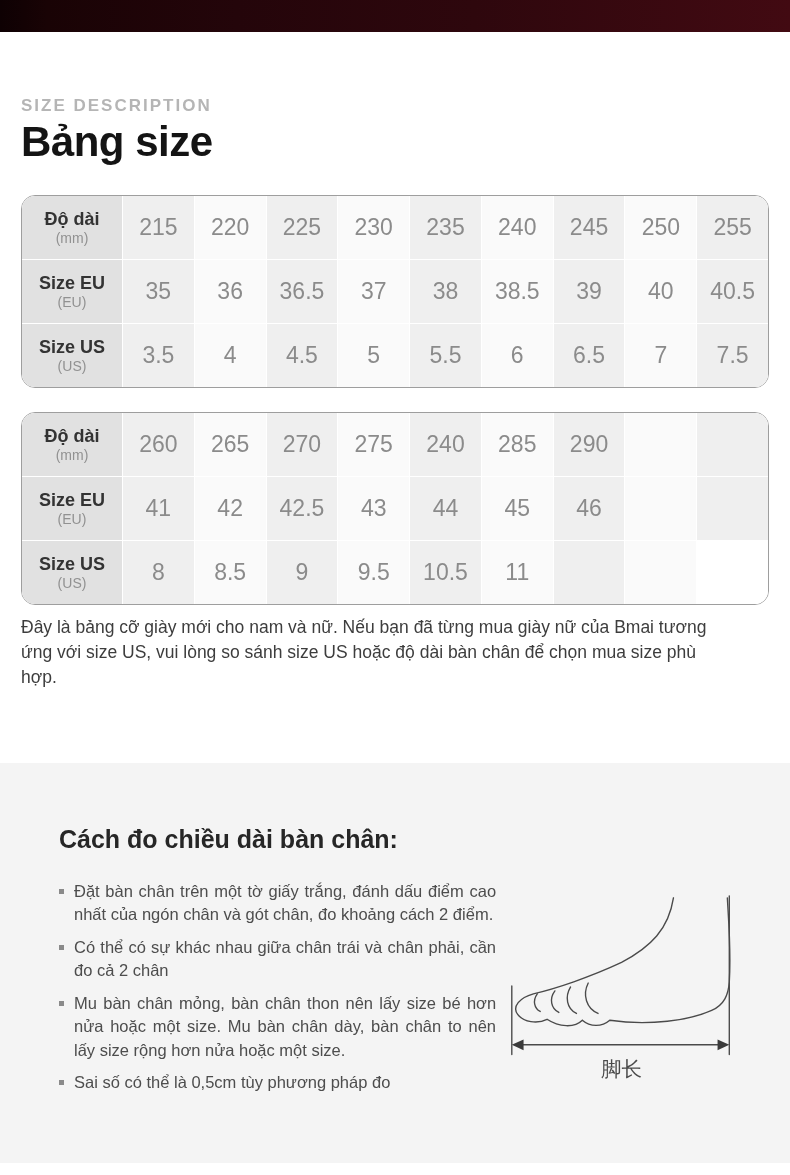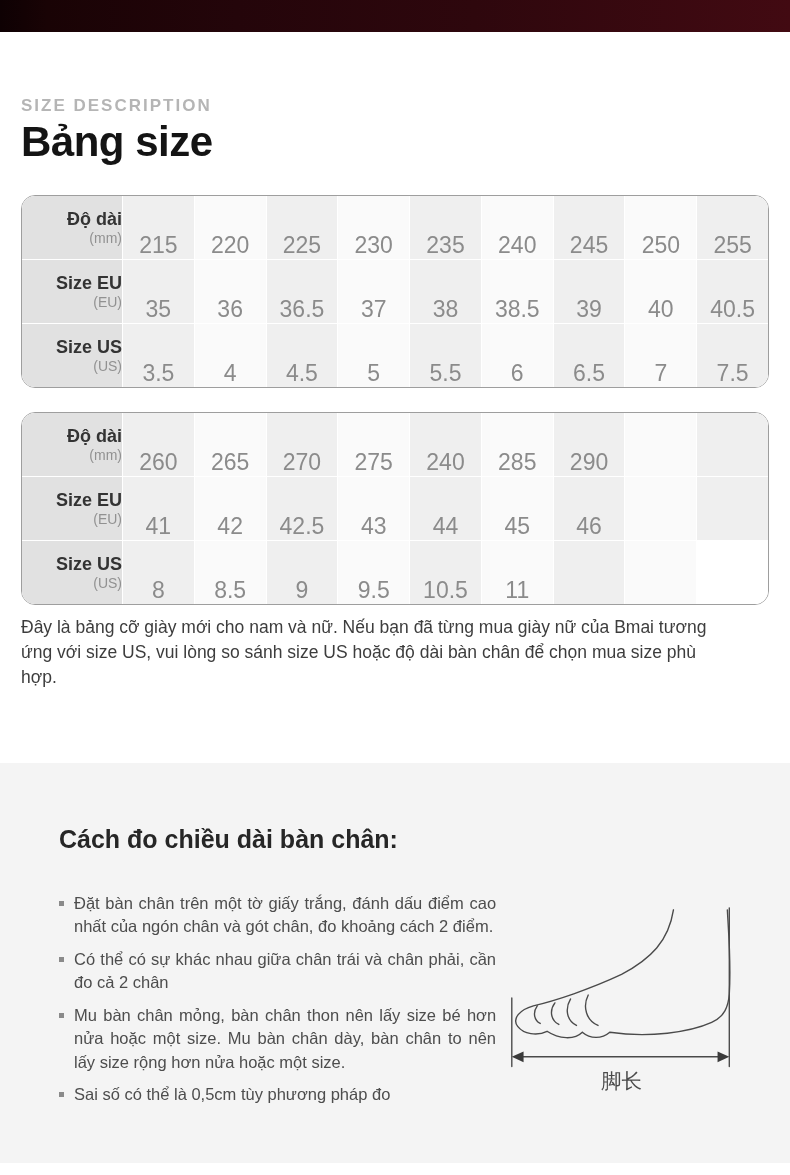--- a/index.html
+++ b/index.html
@@ -31,21 +31,21 @@
     border:1px solid #9e9e9e; border-radius:14px;
     background:#ffffff; overflow:hidden;
     display:flex; flex-direction:column; gap:1px;
   }
   .size-table + .size-table{ margin-top:24px; }
   .table-row{
     display:grid; grid-template-columns:100px repeat(9,1fr);
     gap:1px; background:#ffffff;
   }
   .cell{
-    height:63px; display:flex; align-items:flex-end; justify-content:center;
+    height:63px; display:flex; align-items:center; justify-content:center;
     font-size:23px; color:#8b8b8b; background:#fafafa;
   }
   .table-row .cell:nth-child(even){ background:#efefef; }
   .cell.hdr{
     background:#e1e1e1; flex-direction:column; gap:0px;
   }
   .cell.hdr .lbl{ font-size:18px; font-weight:600; color:#333; line-height:1.15; }
   .cell.hdr .sub{ font-size:14px; font-weight:400; color:#919191; line-height:1.15; }
   .note-text{
     margin-top:10px;
@@ -55,21 +55,21 @@
   .measure-section{
     margin-top:73px;
     background:#f4f4f4;
     padding:62px 43px 0 59px;
     height:400px;
   }
   .measure-heading{
     font-size:25px; font-weight:bold; color:#262626;
   }
   .measure-body{
-    display:flex; margin-top:38px; gap:6px;
+    display:flex; margin-top:26px; gap:6px;
   }
   .bullet-list{ list-style:none; width:455px; }
   .bullet-item{
     display:flex; gap:10px; margin-bottom:9px;
     font-size:16.5px; line-height:1.42; color:#4d4d4d;
     text-align:justify;
   }
   .bullet-square{
     flex:0 0 auto; width:5px; height:5px; background:#8a8a8a; margin-top:9px;
   }

